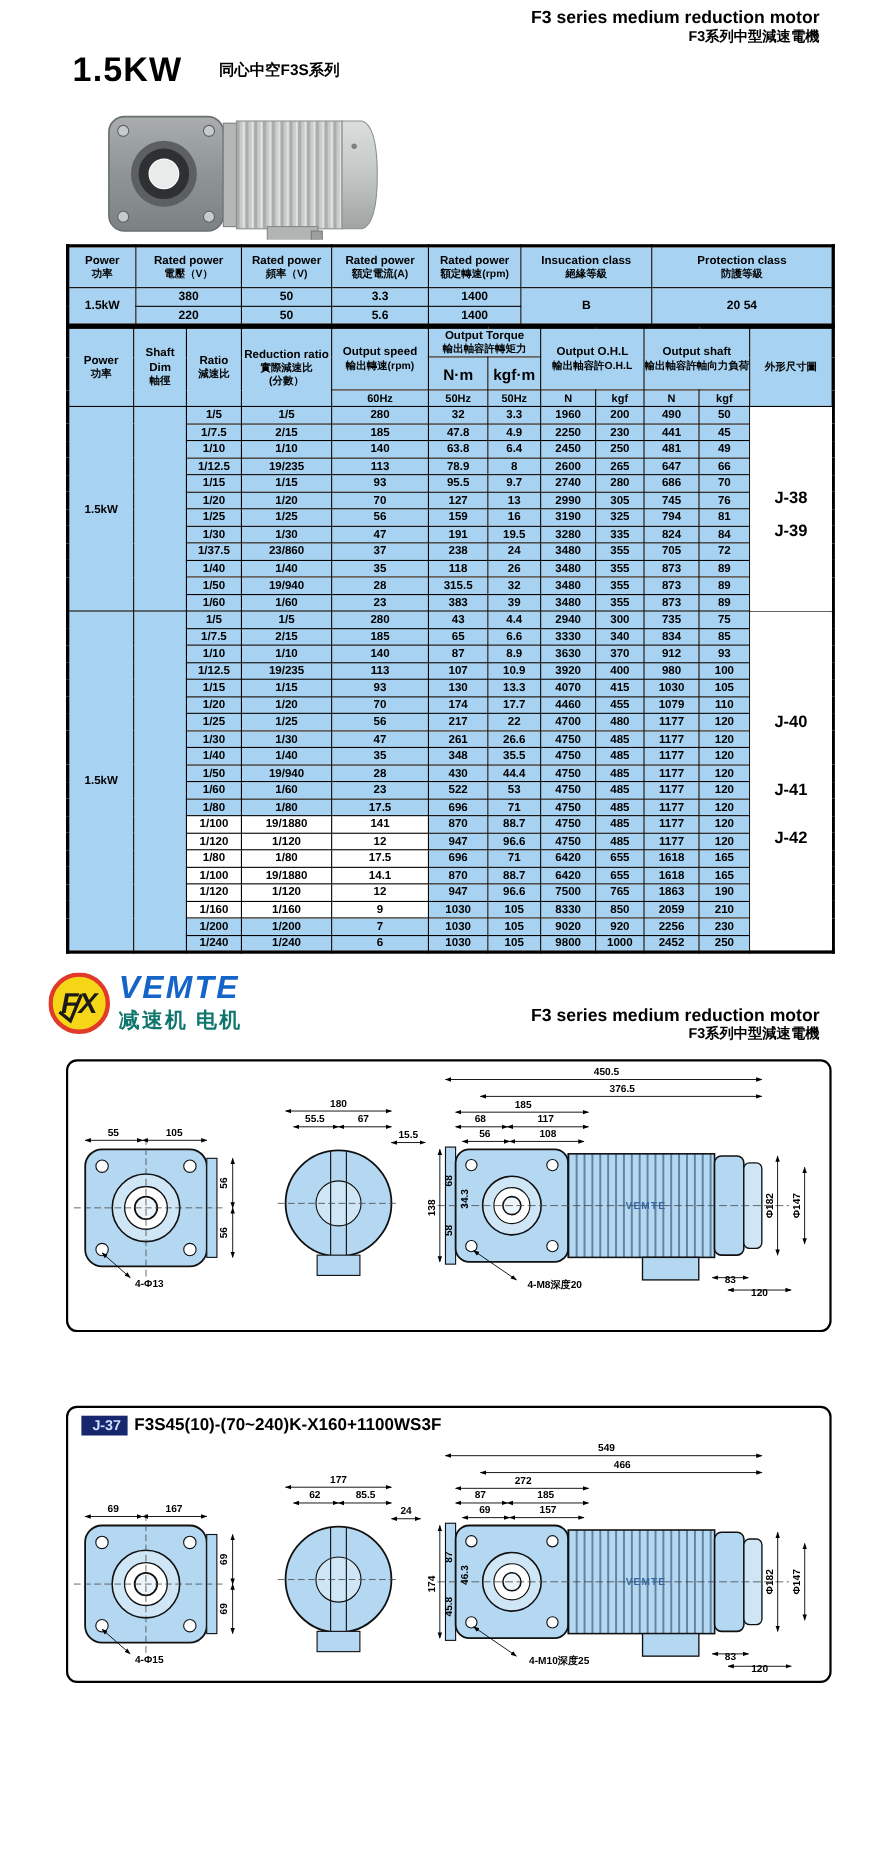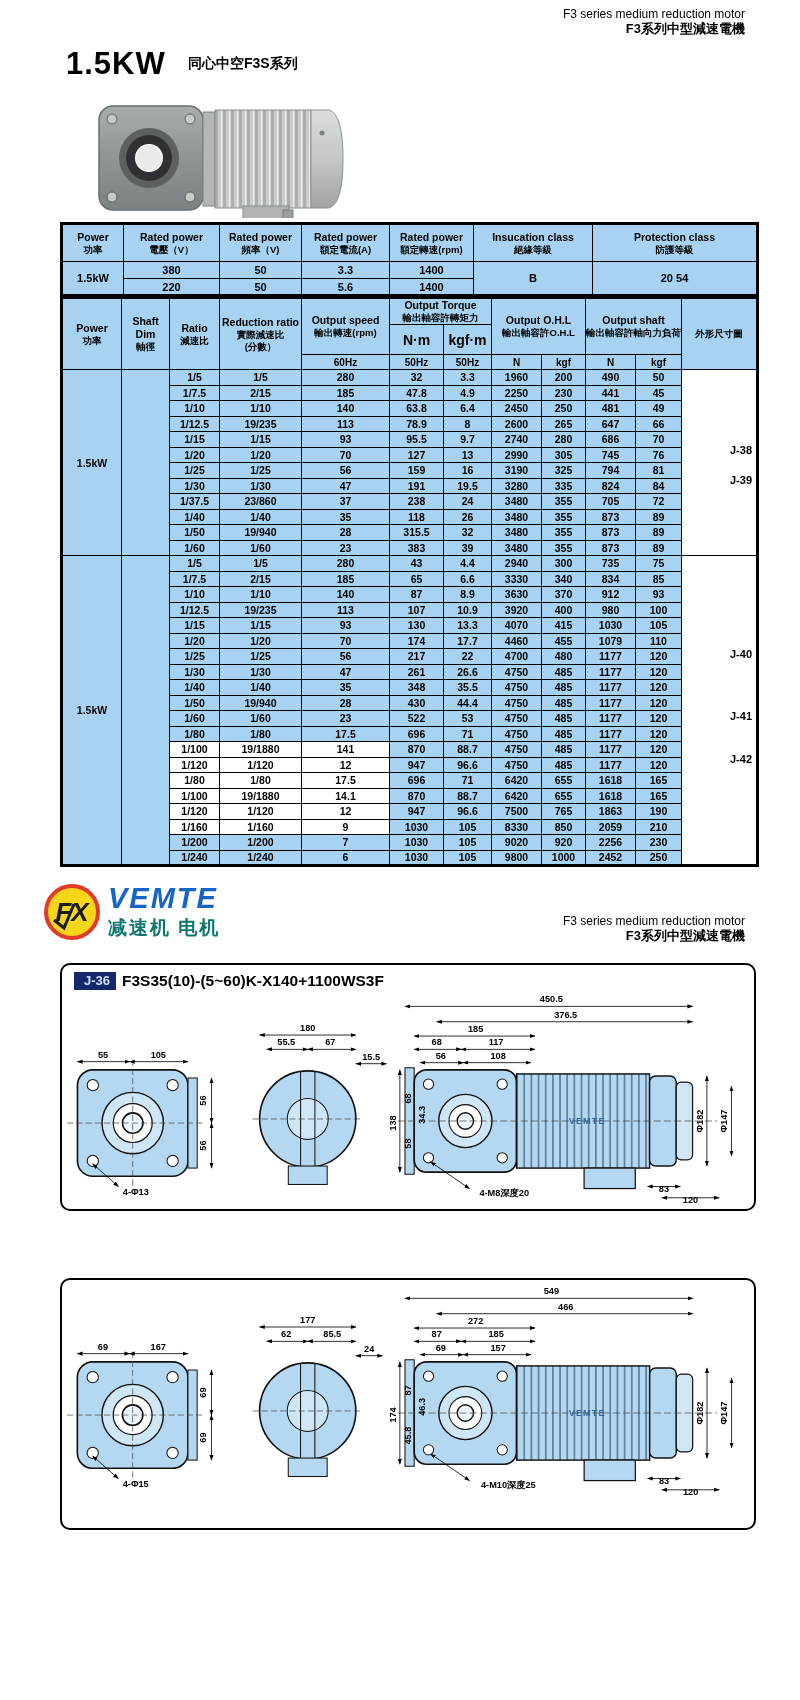--- a/index.html
+++ b/index.html
@@ -2,40 +2,40 @@
 <html><head>
 <meta charset="utf-8">
 <style>
   * { margin:0; padding:0; box-sizing:border-box; }
   body { width:800px; height:1700px; background:#fff; position:relative;
          font-family:"Liberation Sans", sans-serif; color:#000; }
   .abs { position:absolute; }
 
   
   .hdr { right:55px; text-align:right; line-height:1.15; }
-  .hdr .en { font-size:12px; font-weight:400; letter-spacing:0;margin-left:20px; }
+  .hdr .en { font-size:16px; font-weight:700; letter-spacing:0;margin-left:20px; }
   .hdr .zh { font-size:13px; font-weight:bold; }
   .kw-title { left:66px; top:46px; font-size:31px; font-weight:bold; letter-spacing:1px; }
-  .series-sub { left:188px; top:55px; font-size:14px; font-weight:bold; }
+  .series-sub { left:199px; top:55px; font-size:14px; font-weight:bold; }
 
   
   table { border-collapse:collapse; table-layout:fixed; }
   .spec, .perf { border:3px solid #000; }
   .spec td, .spec th, .perf td, .perf th { border:1px solid #000; text-align:center; vertical-align:middle; background:#a7d2f1; padding:0; overflow:hidden; }
   .spec th .en, .perf th .en { font-size:10.5px; font-weight:bold; display:block; line-height:1.25;text-align:center; }
   .spec th .zh, .perf th .zh { font-size:9.5px; font-weight:bold; display:block; line-height:1.25; }
   .spec { left:60px; top:222px; width:696px; position:absolute; }
   .spec th { height:38px; }
   .spec td { height:17px; font-size:11px; font-weight:bold; }
   .perf { left:60px; top:296px; width:696px; position:absolute; }
   .perf th { font-weight:bold; }
   .perf td { height:15.5px; font-size:10.5px; font-weight:bold; }
   .perf td.white { background:#fff; }
   .perf td.outline-cell { background:#fff; position:relative; }
-  .outline-lbl { position:absolute; left:0; width:100%; text-align:center; font-size:11px; font-weight:bold;margin-left:22px; }
+  .outline-lbl { position:absolute; left:0; width:100%; text-align:center; font-size:15px; font-weight:bold; }
   .units th { height:15px; font-size:10px; }
   .subhdr th { height:30px; font-size:14px; }
 
   
   .logo-wrap { left:44px; top:884px; display:flex; align-items:flex-start; }
   .logo-text { margin-left:8px; }
   .logo-brand { color:#1565c8; font-size:29px; font-weight:bold; font-style:italic; letter-spacing:2px; line-height:1; }
   .logo-sub { color:#0f766e; font-size:19px; font-weight:bold; margin-top:2px; letter-spacing:2px; }
   .hdr2 { right:55px; top:915px; text-align:right; line-height:1.15; position:absolute; }
 
@@ -650,24 +650,20 @@
     <div class="logo-sub">减速机 电机</div>
   </div>
 </div>
 
 <div class="hdr hdr2">
   <div class="en">F3 series medium reduction motor</div>
   <div class="zh">F3系列中型減速電機</div>
 </div>
 
 <div class="dwg-box" style="top:963px; height:248px">
-  <div class="dwg-title">
-    <span class="dwg-tag">J-36</span>
-    <span class="dwg-name">F3S35(10)-(5~60)K-X140+1100WS3F</span>
-  </div>
   <svg width="688" height="218" viewBox="0 0 672 213">
     <use href="#gmdrawing"></use>
     <text class="wm" x="495" y="131">VEMTE</text>
     <g>
         <line x1="15" y1="70" x2="66" y2="70" stroke="#000" stroke-width="0.8" marker-start="url(#arr)" marker-end="url(#arr)"></line>
         <text class="dim-text" x="40" y="66" text-anchor="middle">55</text>
         <line x1="66" y1="70" x2="123" y2="70" stroke="#000" stroke-width="0.8" marker-start="url(#arr)" marker-end="url(#arr)"></line>
         <text class="dim-text" x="94" y="66" text-anchor="middle">105</text>
         <line x1="146" y1="86" x2="146" y2="130" stroke="#000" stroke-width="0.8" marker-start="url(#arr)" marker-end="url(#arr)"></line>
         <text class="dim-text" x="141" y="108" text-anchor="middle" transform="rotate(-90 141 108)">56</text>
@@ -710,20 +706,24 @@
         <text class="dim-text" x="650" y="128" text-anchor="middle" transform="rotate(-90 650 128)">Φ147</text>
         <line x1="572" y1="192" x2="604" y2="192" stroke="#000" stroke-width="0.8" marker-start="url(#arr)" marker-end="url(#arr)"></line>
         <text class="dim-text" x="588" y="197" text-anchor="middle">83</text>
         <line x1="586" y1="203" x2="642" y2="203" stroke="#000" stroke-width="0.8" marker-start="url(#arr)" marker-end="url(#arr)"></line>
         <text class="dim-text" x="614" y="208" text-anchor="middle">120</text>
       </g>
   </svg>
 </div>
 
 <div class="dwg-box" style="top:1278px; height:252px">
+  <div class="dwg-title">
+    <span class="dwg-tag">J-37</span>
+    <span class="dwg-name">F3S45(10)-(70~240)K-X160+1100WS3F</span>
+  </div>
   <svg width="688" height="222" viewBox="0 0 672 213">
     <use href="#gmdrawing"></use>
     <text class="wm" x="495" y="131">VEMTE</text>
     <g>
         <line x1="15" y1="70" x2="66" y2="70" stroke="#000" stroke-width="0.8" marker-start="url(#arr)" marker-end="url(#arr)"></line>
         <text class="dim-text" x="40" y="66" text-anchor="middle">69</text>
         <line x1="66" y1="70" x2="123" y2="70" stroke="#000" stroke-width="0.8" marker-start="url(#arr)" marker-end="url(#arr)"></line>
         <text class="dim-text" x="94" y="66" text-anchor="middle">167</text>
         <line x1="146" y1="86" x2="146" y2="130" stroke="#000" stroke-width="0.8" marker-start="url(#arr)" marker-end="url(#arr)"></line>
         <text class="dim-text" x="141" y="108" text-anchor="middle" transform="rotate(-90 141 108)">69</text>

